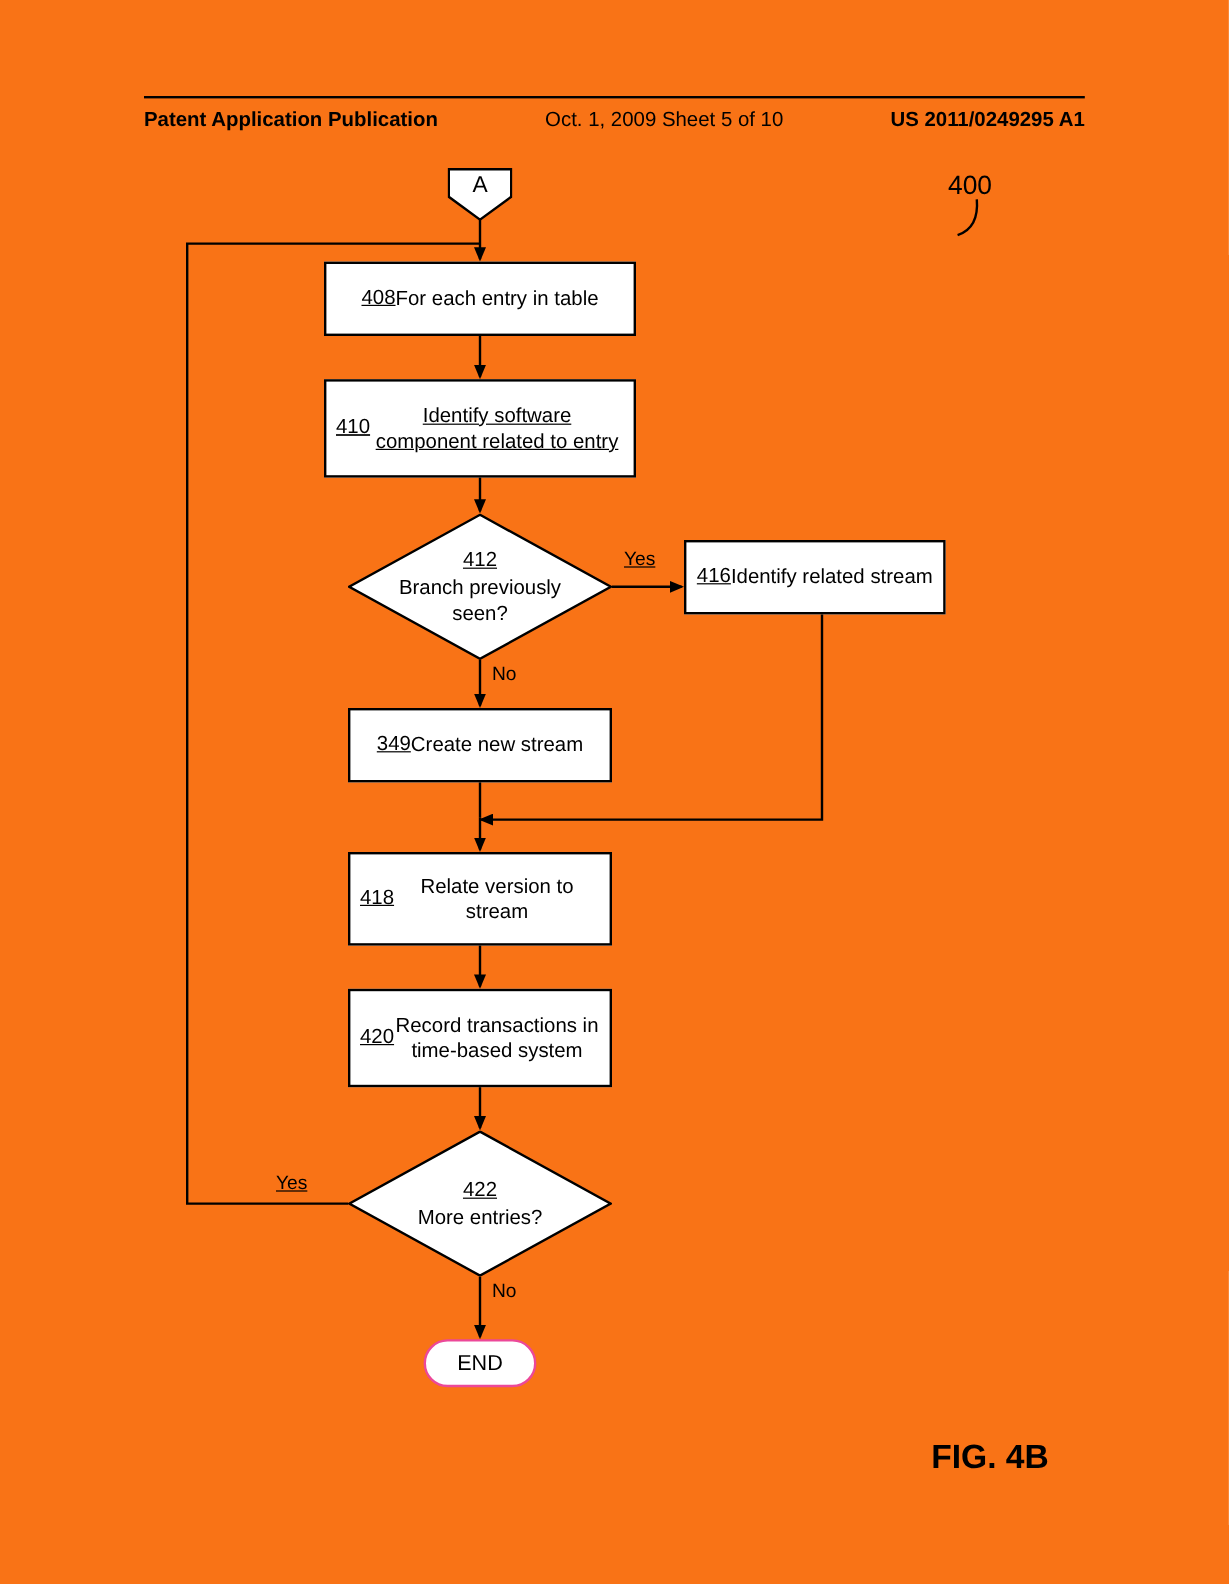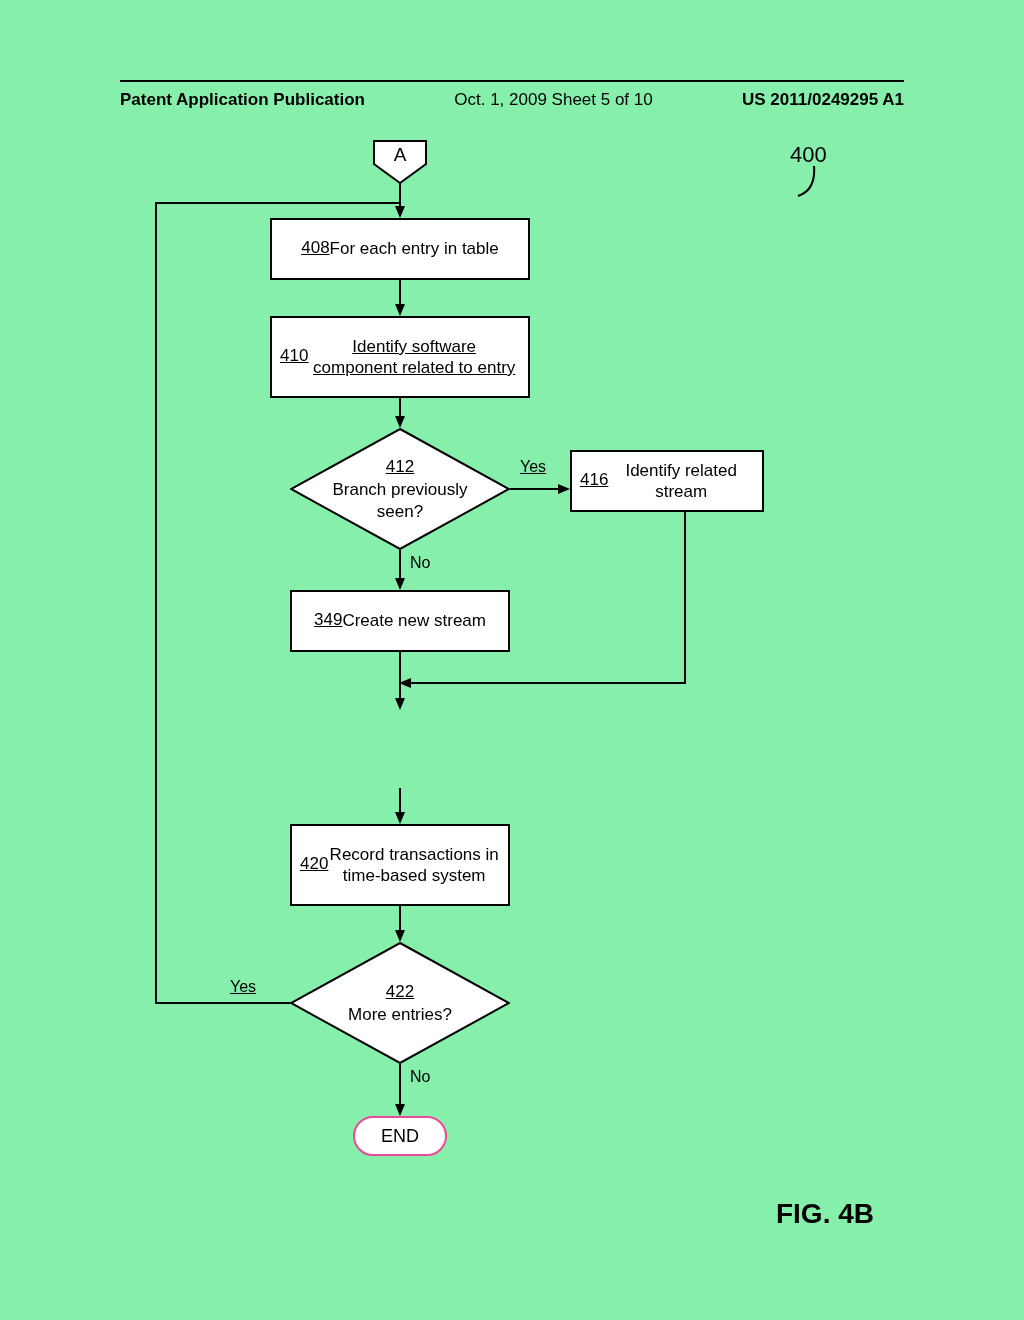--- a/index.html
+++ b/index.html
@@ -6,21 +6,21 @@
   body {
     margin: 0;
     background: #fff;
     font-family: Arial, Helvetica, sans-serif;
     color: #000;
   }
   .page {
     width: 1024px;
     height: 1320px;
     position: relative;
-    background: #86efac;
+    background: #f97316;
     padding: 0;
   }
   .header {
     position: absolute;
     top: 80px;
     left: 120px;
     right: 120px;
     border-top: 2px solid #000;
     padding-top: 8px;
     display: flex;
@@ -146,30 +146,34 @@
     <div class="diamond" style="left:170px; top:298px; width:220px; height:122px;">
       <svg width="220" height="122">
           <path d="M110 1 L219 61 L110 121 L1 61 Z" fill="#fff" stroke="#000" stroke-width="2"></path>
         </svg>
       <div class="dtext">
         <span class="num">412</span>
         <span style="max-width:160px;">Branch previously seen?</span>
       </div>
     </div>
 
-    <div class="box" style="left:450px; top:320px; width:194px; height:62px;">
+    <div class="box" style="left:450px; top:320px; width:218px; height:62px;">
       <span class="num">416</span>
       <span>Identify related stream</span>
     </div>
 
     <div class="box" style="left:170px; top:460px; width:220px; height:62px;">
       <span class="num">349</span>
       <span>Create new stream</span>
     </div>
 
+    <div class="box" style="left:170px; top:580px; width:220px; height:78px;">
+      <span class="num">418</span>
+      <span>Relate version to stream</span>
+    </div>
 
     <div class="box" style="left:170px; top:694px; width:220px; height:82px;">
       <span class="num">420</span>
       <span>Record transactions in time-based system</span>
     </div>
 
     <div class="diamond" style="left:170px; top:812px; width:220px; height:122px;">
       <svg width="220" height="122">
           <path d="M110 1 L219 61 L110 121 L1 61 Z" fill="#fff" stroke="#000" stroke-width="2"></path>
         </svg>

